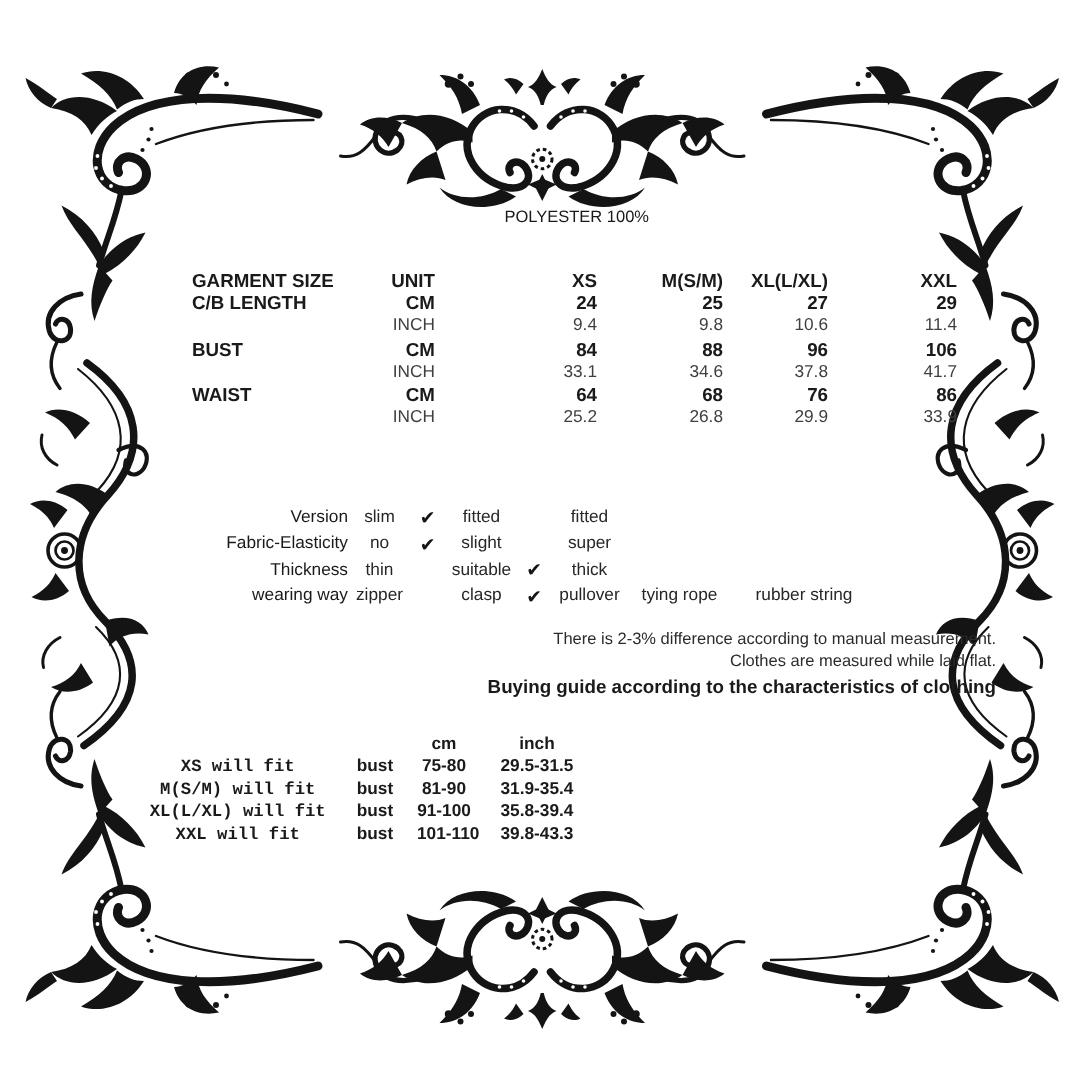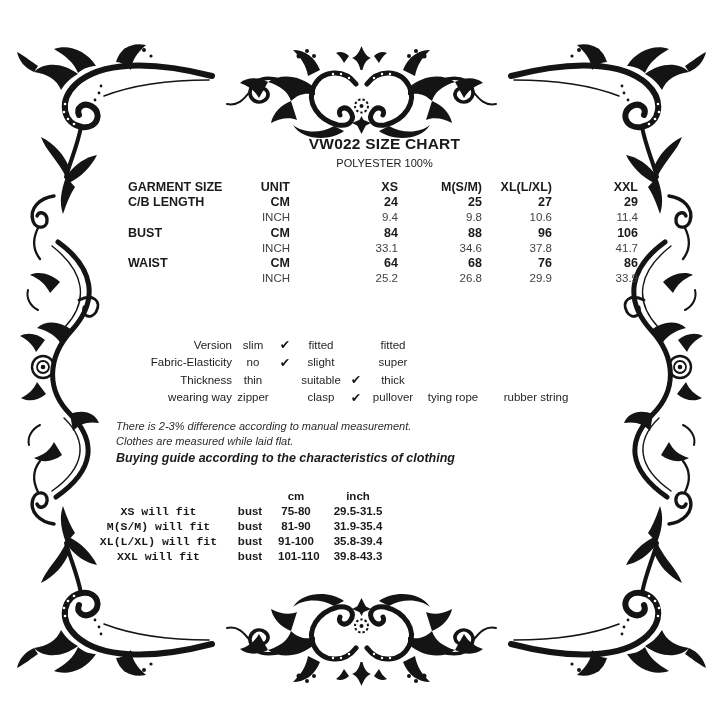--- a/index.html
+++ b/index.html
@@ -24,22 +24,22 @@
   
   .attrs{left:95px;top:336px;font-size:11.5px;color:#262626;}
   .attr-row{display:flex;height:17.5px;align-items:center;}
   .attr-label{width:137px;text-align:right;font-weight:400;color:#1a1a1a;padding-right:0;}
   .cell{text-align:center;white-space:nowrap;}
   .c0{width:42px;} .c1{width:22px;} .c2{width:50px;} .c3{width:20px;}
   .c4{width:54px;} .c5{width:66px;} .c6{width:100px;}
   .chk{font-size:12.5px;color:#141414;}
 
   
-  .notes{left:116px;top:419px;width:525px;text-align:left;font-size:11px;
-         color:#2b2b2b;line-height:14.7px;font-style:italic;}
+  .notes{left:139px;top:419px;width:525px;text-align:right;font-size:11px;
+         color:#2b2b2b;line-height:14.7px;}
   .buying{font-weight:700;font-size:12.5px;color:#1a1a1a;margin-top:3px;}
 
   
   .guide{left:95px;top:489px;display:grid;grid-template-columns:127px 56px 36px 88px;
          font-size:11.5px;font-weight:700;line-height:15px;}
   .guide div{white-space:nowrap;}
   .guide .r{text-align:center;font-family:Liberation Mono, monospace;}
   .guide .c{text-align:center;}
 </style>
 </head>
@@ -131,21 +131,20 @@
     <use href="#corner" transform="translate(723,0) scale(-1,1)"></use>
     <use href="#corner" transform="translate(0,720) scale(1,-1)"></use>
     <use href="#corner" transform="translate(723,720) scale(-1,-1)"></use>
     <use href="#vine"></use>
     <use href="#vine" transform="translate(723,0) scale(-1,1)"></use>
     <use href="#topcenter"></use>
     <use href="#topcenter" transform="translate(0,732) scale(1,-1)"></use>
   </svg>
 
   <div class="content header">
-    <div class="title">VW022 SIZE CHART</div>
     <div class="subtitle">POLYESTER 100%</div>
   </div>
 
   <div class="content size-table">
     <div>GARMENT SIZE</div>
     <div class="c">UNIT</div>
     <div class="c">XS</div>
     <div class="c">M(S/M)</div>
     <div class="c">XL(L/XL)</div>
     <div class="c">XXL</div>

